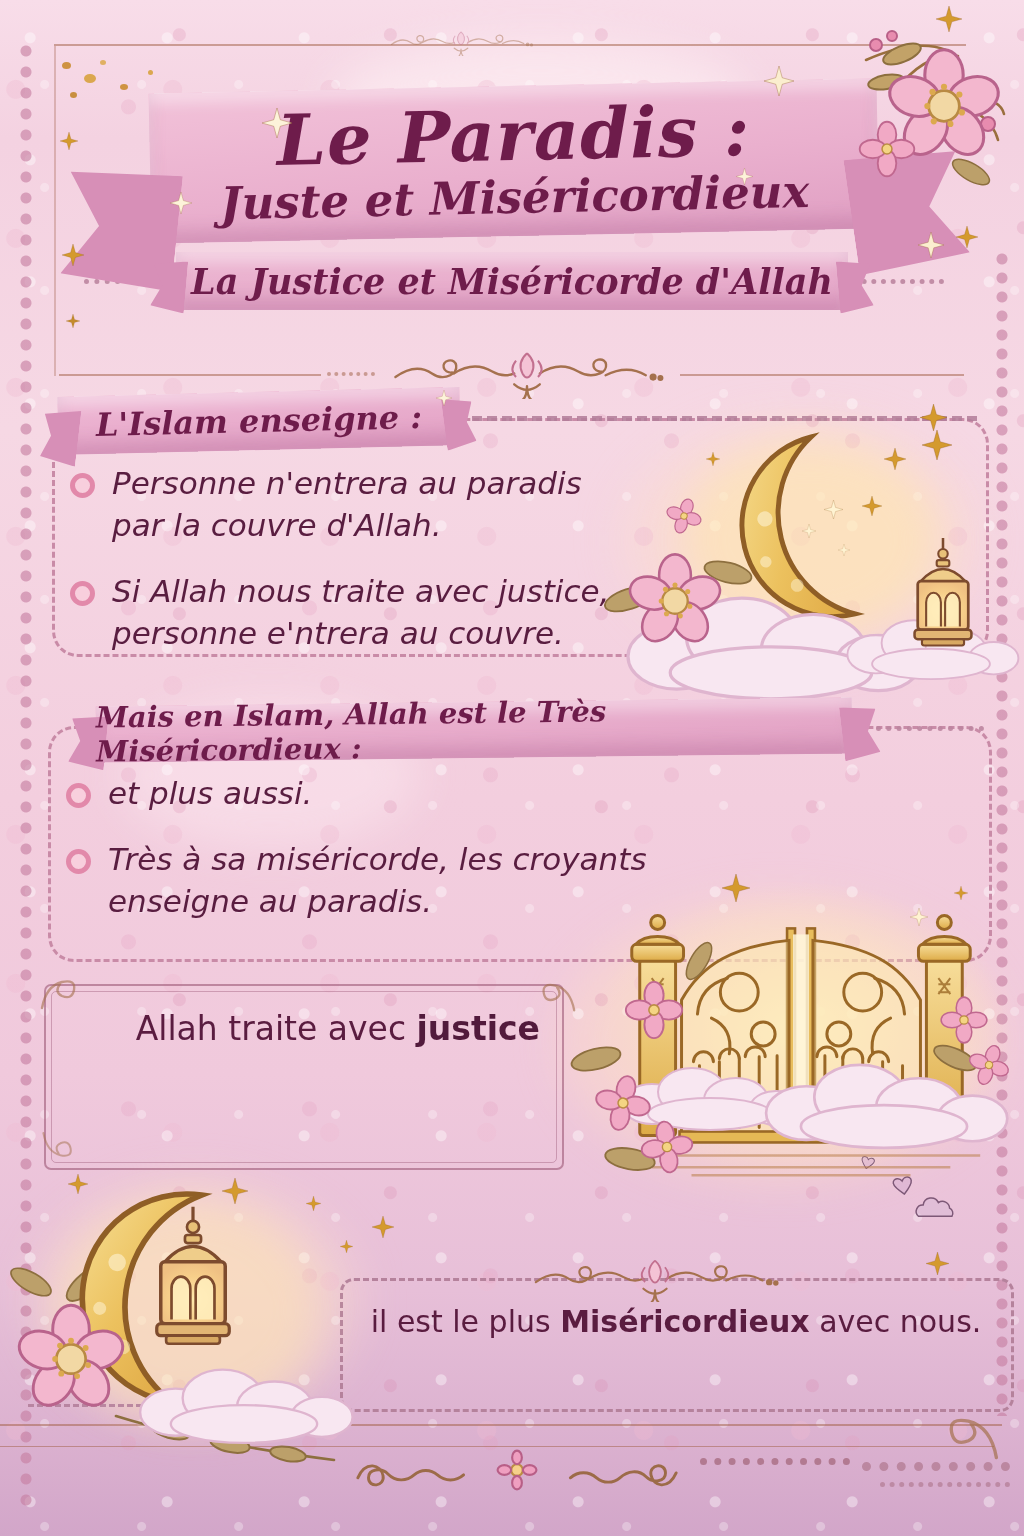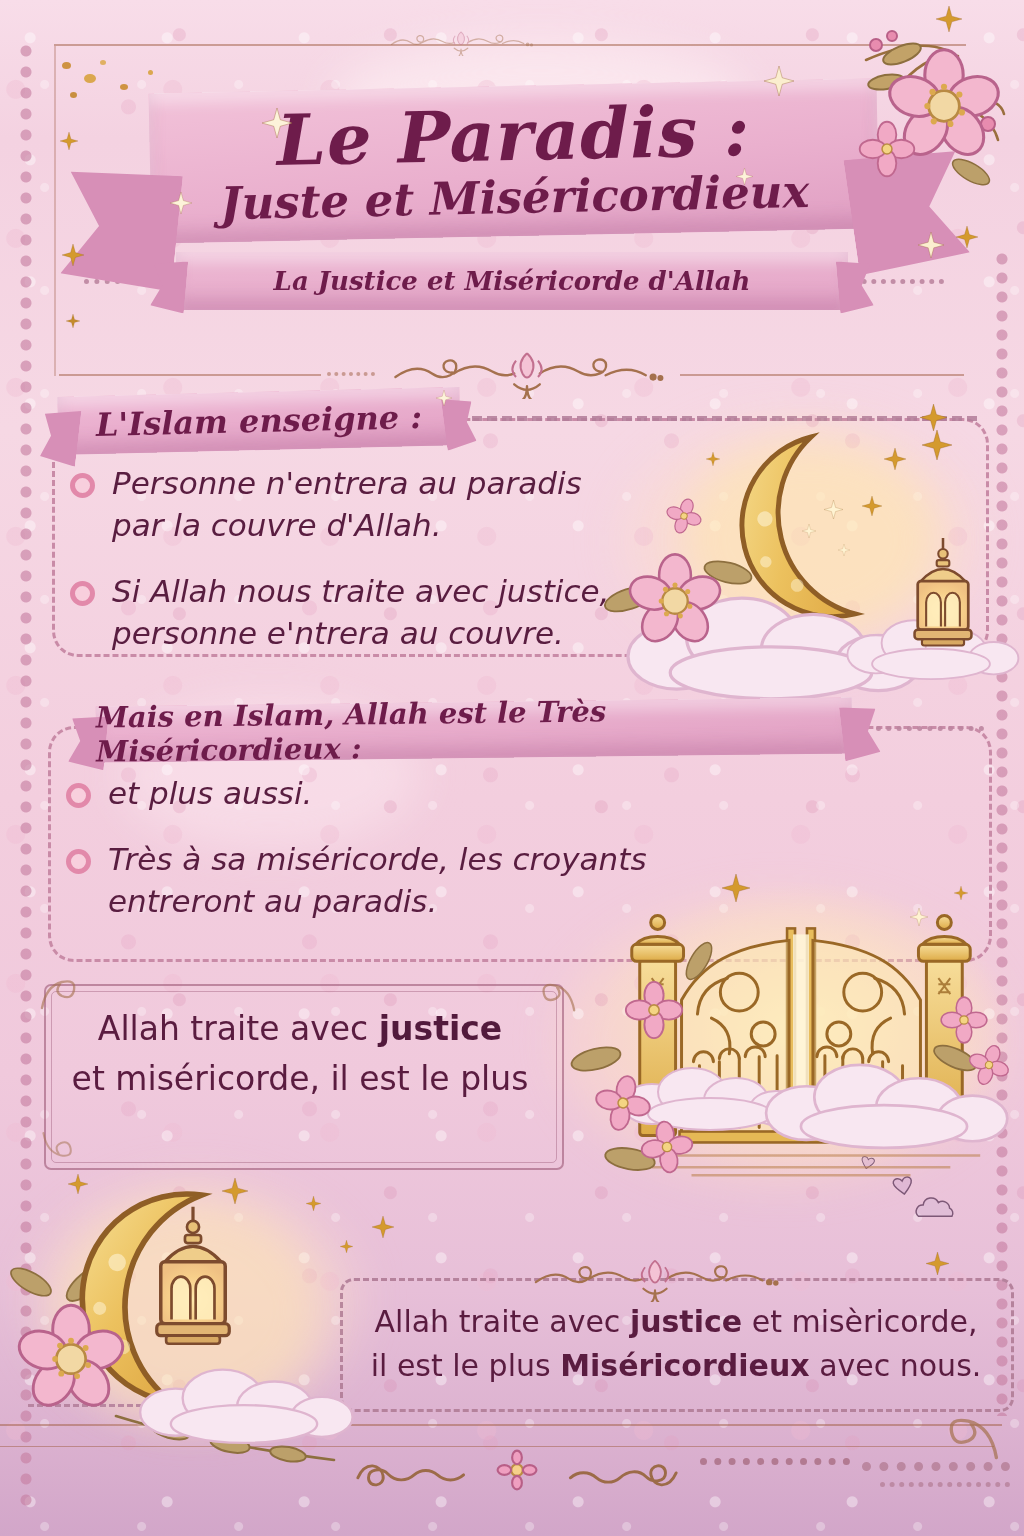--- a/index.html
+++ b/index.html
@@ -18,21 +18,21 @@
     background-size:137px 122px,181px 167px,97px 103px,211px 193px,157px 149px;}
   .wash{border-radius:50%;filter:blur(22px);z-index:0;}
   
   .ribbon{background:linear-gradient(175deg,#f2c2d9 0%,#eab0ce 55%,#e09fc3 100%);
     box-shadow:inset 0 10px 14px rgba(255,255,255,.38), inset 0 -12px 16px rgba(176,104,148,.33);
     display:flex;flex-direction:column;align-items:center;justify-content:center;z-index:6;}
   .tail{position:absolute;background:#d78fb7;z-index:-1;}
   .script{font-family:"DejaVu Serif",serif;font-style:italic;font-weight:700;color:#6e1c4b;}
   .title-l1{font-size:70px;line-height:1.04;letter-spacing:1px;}
   .title-l2{font-size:45px;line-height:1.1;}
-  .subtitle-t{font-size:26px;}
+  .subtitle-t{font-size:35px;}
   .hdr{font-size:32px;}
   .hdr2{font-size:29px;}
   
   .card{border:3.5px dashed #c98ba7;border-radius:26px;z-index:3;}
   .solidbox{border:2px solid rgba(156,88,118,.60);border-radius:7px;z-index:3;}
   .solidbox .inner-line{position:absolute;inset:5px;border:1.5px solid rgba(156,88,118,.42);border-radius:5px;}
   
   .bullets{z-index:6;color:#591d40;font-size:31px;line-height:1.36;}
   .bullet{position:relative;padding-left:44px;margin-bottom:24px;}
   .ring{position:absolute;left:2px;top:11px;width:15px;height:15px;border:5px solid #e289aa;background:#f8cfdd;border-radius:50%;box-sizing:content-box;}
@@ -366,21 +366,21 @@
   </div>
 
   <div class="abs bullets" style="left:64px;top:772px;width:820px;">
     <div class="bullet">
       <span class="ring"></span>
       <span class="bl">et plus aussi.</span>
     </div>
     <div class="bullet">
       <span class="ring"></span>
       <span class="bl">Très à sa miséricorde, les croyants</span>
-      <span class="bl">entreront au paradis.</span>
+      <span class="bl">enseigne au paradis.</span>
     </div>
   </div>
 
   <div class="abs" style="left:582px;top:866px;width:438px;height:312px;z-index:5;">
     <svg class="abs" style="left:0;top:0;width:438px;height:312px;" viewBox="0 0 440 312">
       <ellipse cx="220" cy="165" rx="210" ry="150" fill="url(#gGlow)"></ellipse>
       <g stroke="#9a6826" stroke-width="3" fill="url(#gGate)">
         <rect x="58" y="94" width="36" height="176" rx="3"></rect>
         <rect x="50" y="78" width="52" height="17" rx="5"></rect>
         <path d="M54,78 a25,15 0 0 1 44,0 Z"></path>
@@ -470,23 +470,22 @@
   </div>
   <svg class="abs" style="left:38px;top:974px;width:40px;height:40px;z-index:4;opacity:.6;" viewBox="0 0 40 40">
       <use href="#sym-curl"></use>
     </svg>
   <svg class="abs" style="left:540px;top:978px;width:38px;height:38px;z-index:4;opacity:.6;transform:scale(-1,1);" viewBox="0 0 40 40">
       <use href="#sym-curl"></use>
     </svg>
   <svg class="abs" style="left:40px;top:1128px;width:34px;height:34px;z-index:4;opacity:.5;transform:scale(1,-1);" viewBox="0 0 40 40">
       <use href="#sym-curl"></use>
     </svg>
-  <div class="abs boxtxt" style="left:60px;top:1004px;width:480px;">
+  <div class="abs boxtxt" style="left:60px;top:1004px;width:480px;text-align:right;">
     <div><span>Allah traite avec </span><b>justice</b></div>
-    <div>et miséricorde, il est le plus</div>
   </div>
 
   <div class="abs glow" style="left:60px;top:1200px;width:260px;height:220px;background:rgba(255,232,175,.5);"></div>
   <svg class="abs" style="left:52px;top:1186px;width:218px;height:218px;transform:rotate(8deg);z-index:6;" viewBox="0 0 100 100">
       <use href="#sym-crescent"></use>
     </svg>
   <svg class="abs" style="left:146px;top:1206px;width:94px;height:152px;z-index:7;" viewBox="0 0 70 112">
       <use href="#sym-lantern"></use>
     </svg>
   <svg class="abs" style="left:126px;top:1348px;width:236px;height:100px;z-index:6;" viewBox="0 0 200 80">
@@ -535,21 +534,20 @@
   <svg class="abs" style="left:912px;top:1196px;width:48px;height:26px;z-index:4;" viewBox="0 0 60 30">
     <path d="M8,24 a8,8 0 0 1 6,-14 a10,10 0 0 1 19,-3 a9,9 0 0 1 14,7 a7,7 0 0 1 3,10 Z" fill="rgba(216,186,214,.5)" stroke="#7d5877" stroke-width="1.8"></path>
   </svg>
 
   <div class="abs" style="left:340px;top:1278px;width:668px;height:128px;border:3px dashed #b5829c;border-radius:14px;z-index:3;"></div>
   <div class="abs dash-line" style="left:28px;top:1404px;width:312px;border-top-width:3px;"></div>
   <svg class="abs" style="left:505px;top:1254px;width:300px;height:48px;z-index:4;" viewBox="0 0 300 58">
       <use href="#sym-flourish"></use>
     </svg>
   <div class="abs foot-txt" style="left:356px;top:1300px;width:640px;">
-    <div><span>Allah traite avec </span><b>justice</b><span> et misèricorde,</span></div>
     <div><span>il est le plus </span><b>Miséricordieux</b><span> avec nous.</span></div>
   </div>
 
   <div class="abs thin-line" style="left:0;top:1424px;width:1002px;"></div>
   <div class="abs thin-line" style="left:0;top:1446px;width:994px;border-top-width:1.5px;"></div>
   <svg class="abs" style="left:946px;top:1410px;width:56px;height:56px;z-index:3;opacity:.7;transform:scale(-1,1);" viewBox="0 0 40 40">
       <use href="#sym-curl"></use>
     </svg>
   <svg class="abs" style="left:352px;top:1448px;width:330px;height:46px;z-index:3;" viewBox="0 0 340 46">
       <use href="#sym-swirlchain"></use>

